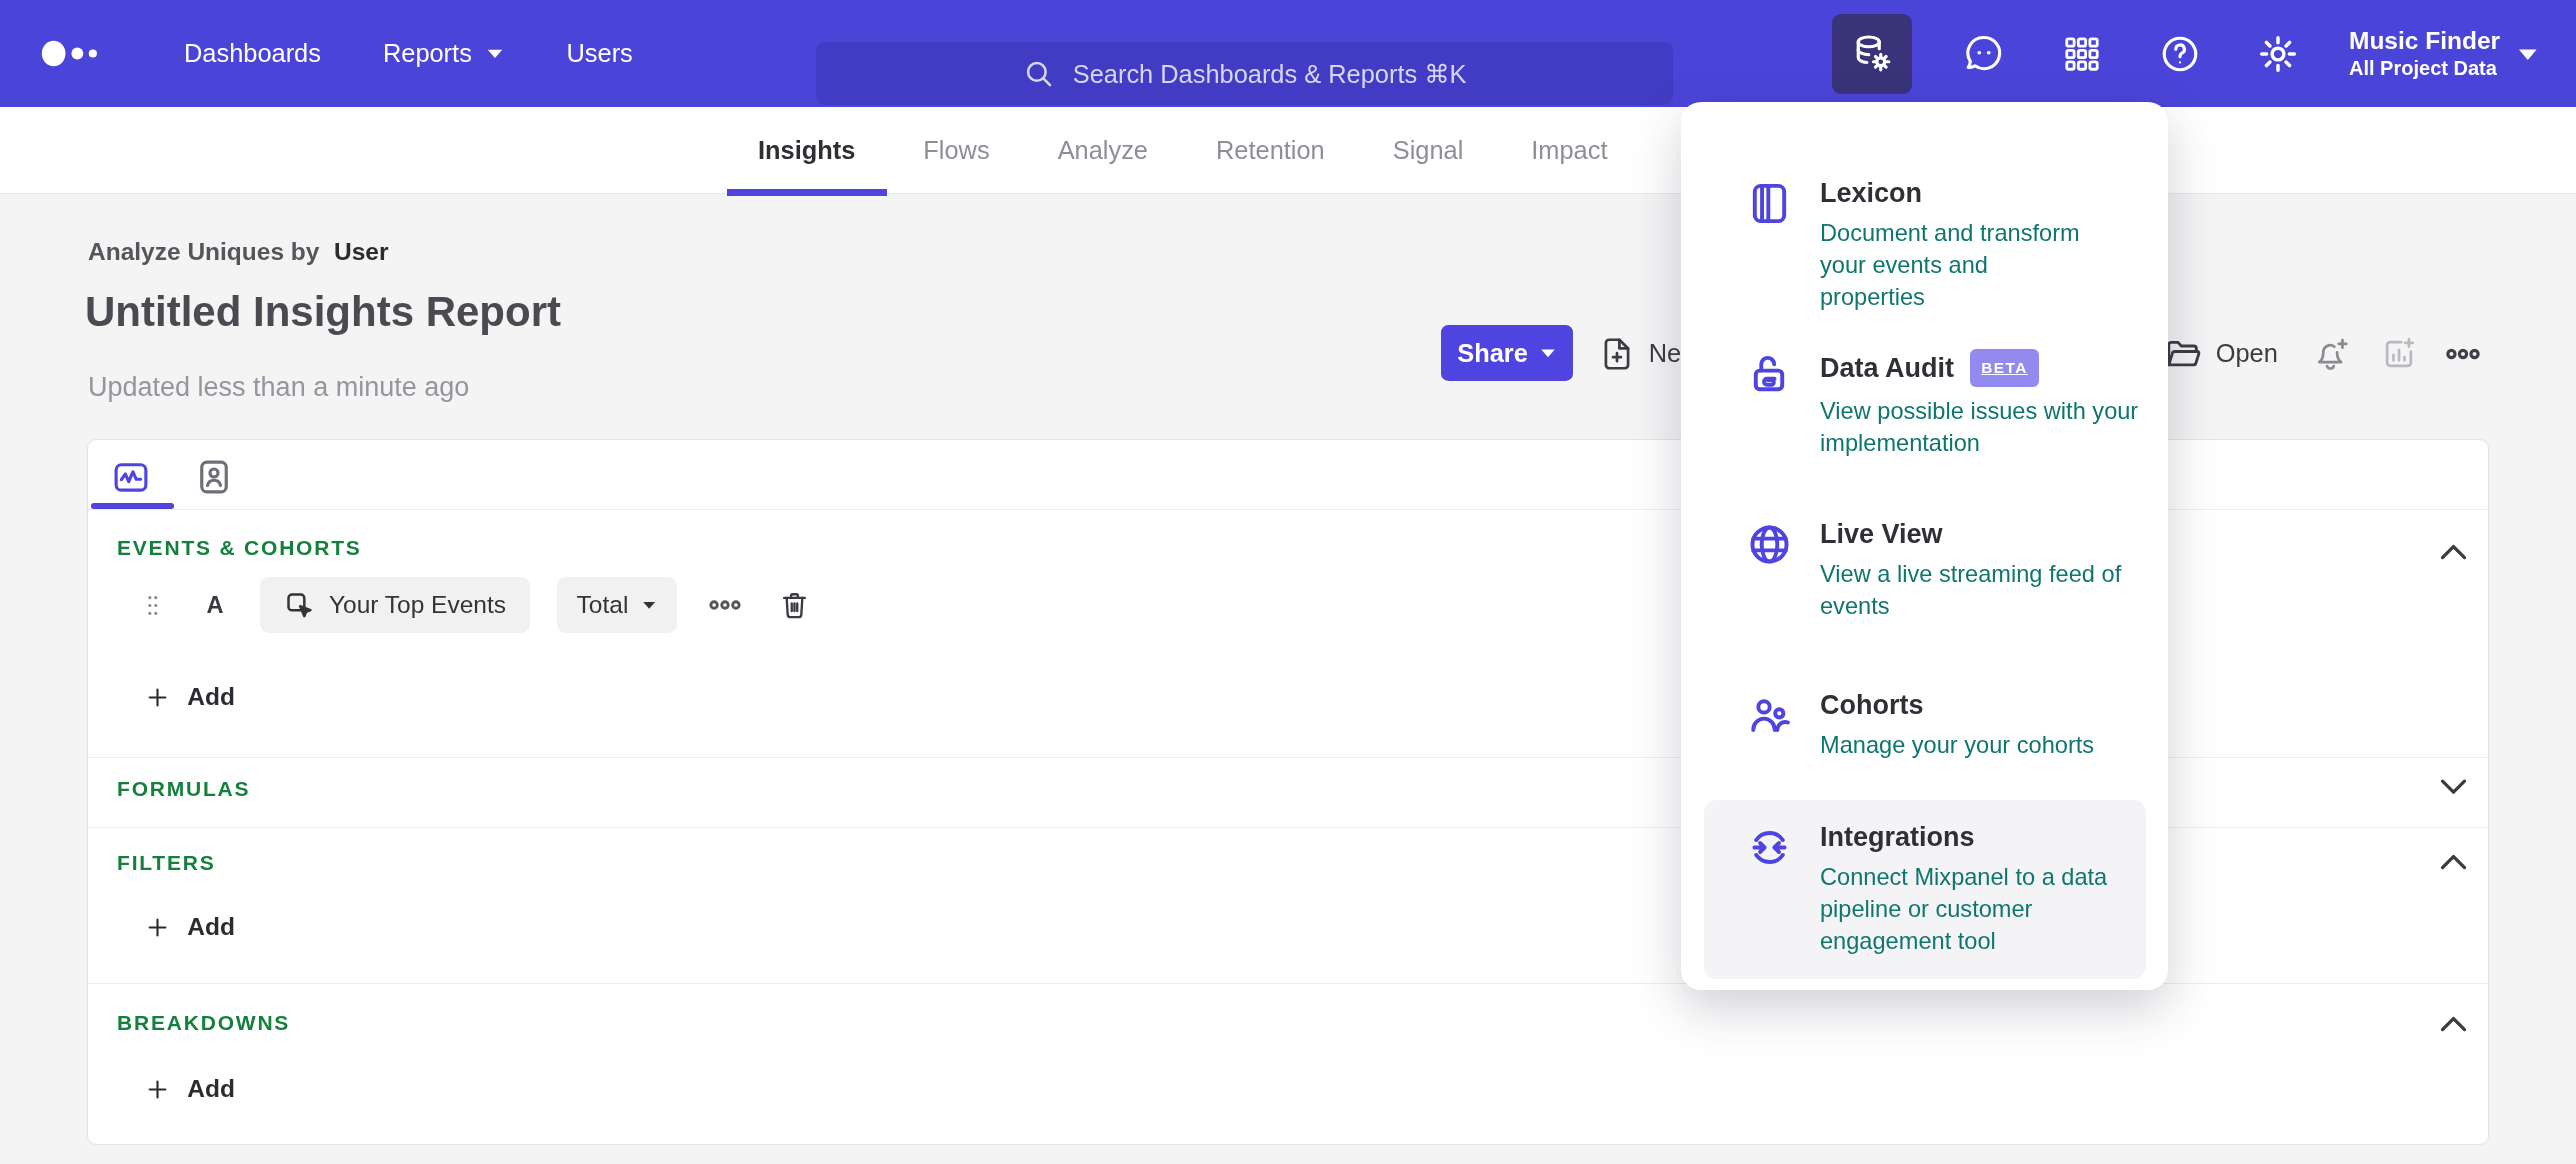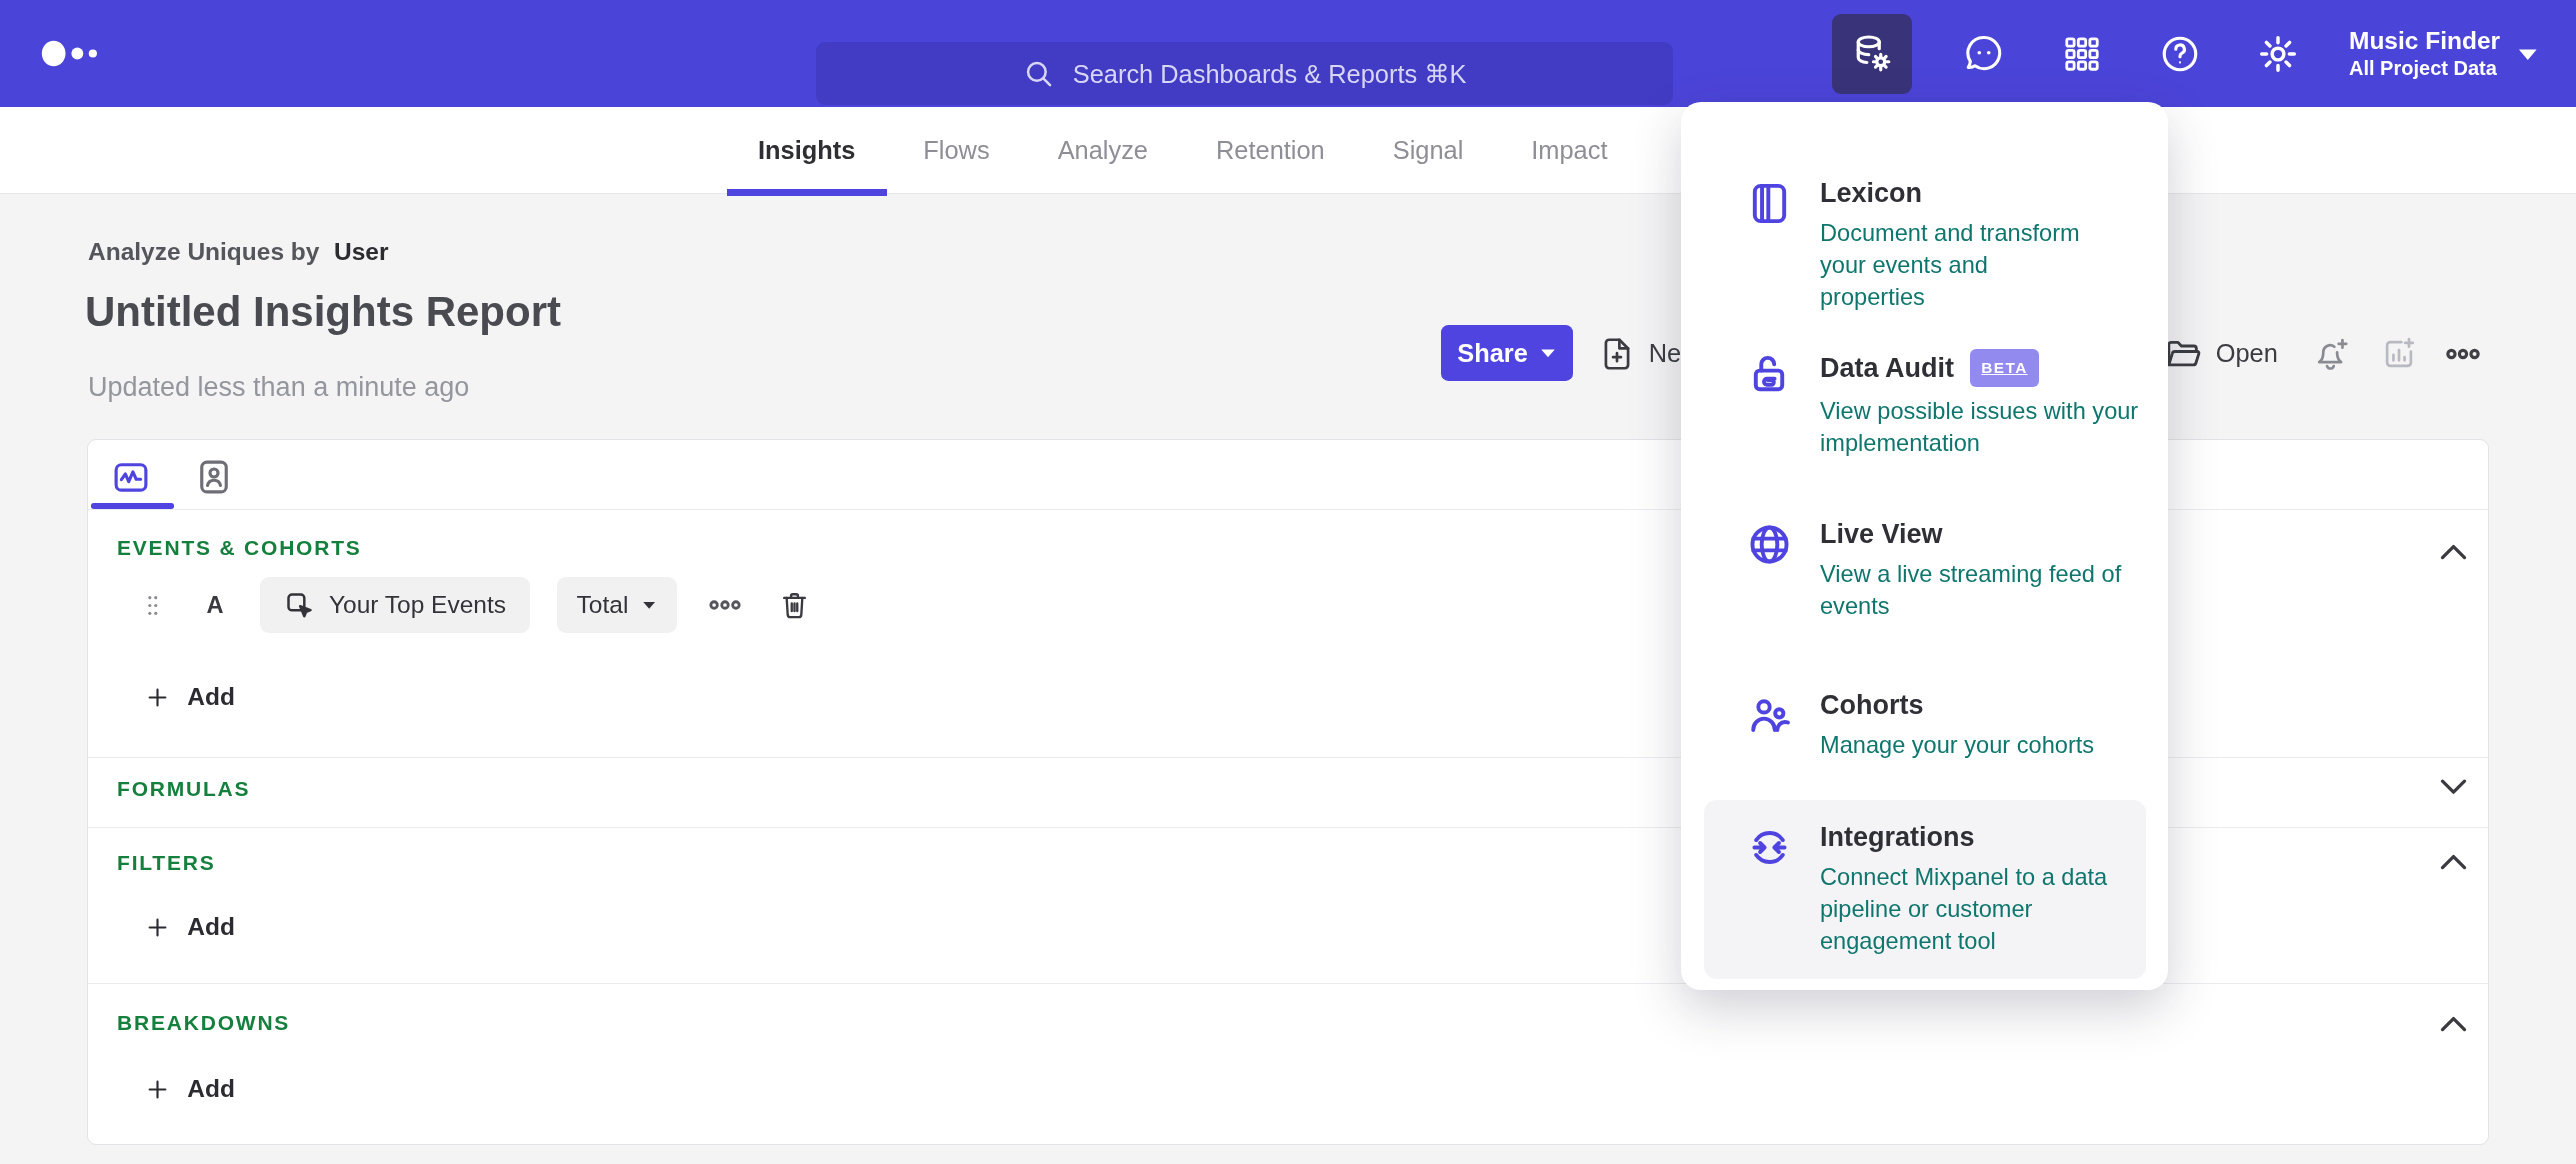--- a/index.html
+++ b/index.html
@@ -116,20 +116,36 @@
 <div class="page">
 
   <div class="nav">
     <div class="logo">
       <svg width="82" height="31" viewBox="0 0 90 34" fill="#ffffff">
         <ellipse cx="15" cy="17" rx="13" ry="14"></ellipse>
         <circle cx="41" cy="17" r="6.5"></circle>
         <circle cx="58" cy="17" r="4.5"></circle>
       </svg>
     </div>
+    <div class="nav-links">
+      <div class="nav-link">
+        <span>Dashboards</span>
+      </div>
+      <div class="nav-link">
+        <span>Reports</span>
+        <span>
+          <svg width="20" height="14.5" viewBox="0 0 16 12" fill="#ffffff">
+              <path d="M2 3l6 7 6-7z"></path>
+            </svg>
+        </span>
+      </div>
+      <div class="nav-link">
+        <span>Users</span>
+      </div>
+    </div>
     <div class="searchbar">
       <span>
         <svg width="34" height="34" viewBox="0 0 24 24" fill="none" stroke="#d8d6f6" stroke-width="1.8" stroke-linecap="round">
           <circle cx="10.5" cy="10.5" r="6.2"></circle>
             <path d="M15.2 15.2l4.6 4.6"></path>
         </svg>
       </span>
       <span>Search Dashboards &amp; Reports ⌘K</span>
     </div>
     <div class="nav-right">

